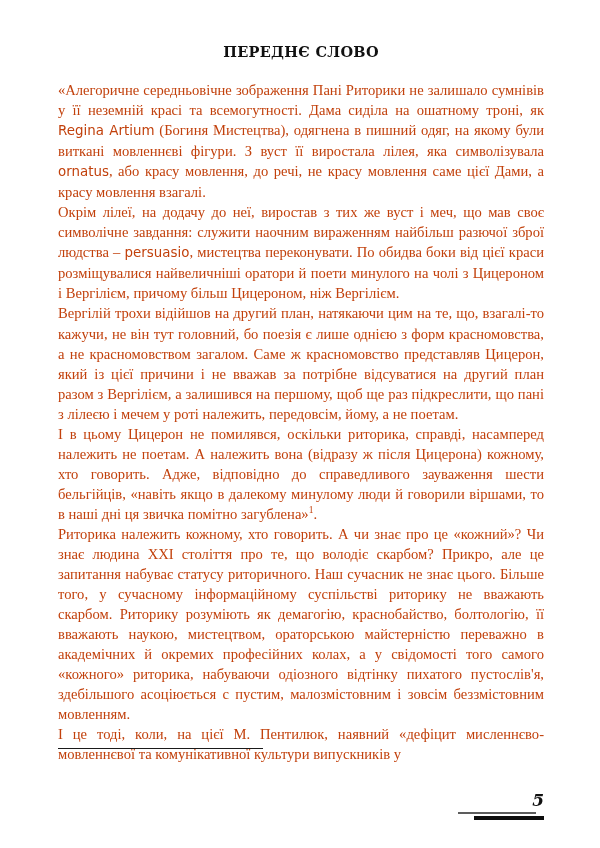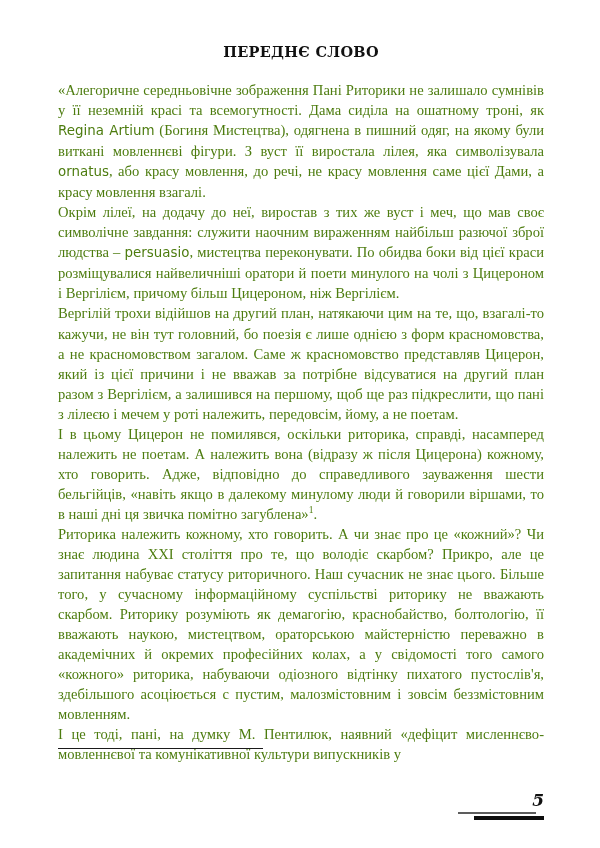--- a/index.html
+++ b/index.html
@@ -41,21 +41,21 @@
     line-height: 1.1;
     color: #111111;
     text-align: center;
   }
 
   .body-text {
     font-size: 14.6px;
     line-height: 20.05px;
     text-align: justify;
     text-justify: inter-word;
-    color: #4d7c0f;
+    color: #c2410c;
     -webkit-hyphens: none;
     hyphens: none;
   }
 
   .para {
     margin: 0;
     text-align: justify;
     text-indent: 0;
   }
 
@@ -140,21 +140,21 @@
   <div class="content">
 
     <h1 class="page-heading">ПЕРЕДНЄ СЛОВО</h1>
 
     <div class="body-text">
       <p class="para">«Алегоричне середньовічне зображення Пані Риторики не залишало сумнівів у її неземній красі та всемогутності. Дама сиділа на ошатному троні, як <span class="latin">Regina Artium</span> (Богиня Мистецтва), одягнена в пишний одяг, на якому були виткані мовленнєві фігури. З вуст її виростала лілея, яка символізувала <span class="latin">ornatus</span>, або красу мовлення, до речі, не красу мовлення саме цієї Дами, а красу мовлення взагалі.</p>
       <p class="para">Окрім лілеї, на додачу до неї, виростав з тих же вуст і меч, що мав своє символічне завдання: служити наочним вираженням найбільш разючої зброї людства – <span class="latin">persuasio</span>, мистецтва переконувати. По обидва боки від цієї краси розміщувалися найвеличніші оратори й поети минулого на чолі з Цицероном і Вергілієм, причому більш Цицероном, ніж Вергілієм.</p>
       <p class="para">Вергілій трохи відійшов на другий план, натякаючи цим на те, що, взагалі-то кажучи, не він тут головний, бо поезія є лише однією з форм красномовства, а не красномовством загалом. Саме ж красномовство представляв Цицерон, який із цієї причини і не вважав за потрібне відсуватися на другий план разом з Вергілієм, а залишився на першому, щоб ще раз підкреслити, що пані з лілеєю і мечем у роті належить, передовсім, йому, а не поетам.</p>
       <p class="para">І в цьому Цицерон не помилявся, оскільки риторика, справді, насамперед належить не поетам. А належить вона (відразу ж після Цицерона) кожному, хто говорить. Адже, відповідно до справедливого зауваження шести бельгійців, «навіть якщо в далекому минулому люди й говорили віршами, то в наші дні ця звичка помітно загублена»<sup class="fn-ref">1</sup>.</p>
       <p class="para">Риторика належить кожному, хто говорить. А чи знає про це «кожний»? Чи знає людина XXI століття про те, що володіє скарбом? Прикро, але це запитання набуває статусу риторичного. Наш сучасник не знає цього. Більше того, у сучасному інформаційному суспільстві риторику не вважають скарбом. Риторику розуміють як демагогію, краснобайство, болтологію, її вважають наукою, мистецтвом, ораторською майстерністю переважно в академічних й окремих професійних колах, а у свідомості того самого «кожного» риторика, набуваючи одіозного відтінку пихатого пустослів'я, здебільшого асоціюється с пустим, малозмістовним і зовсім беззмістовним мовленням.</p>
-      <p class="para">І це тоді, пані, на думку М. Пентилюк, наявний «дефіцит мисленнєво-мовленнєвої та комунікативної культури випускників у</p>
+      <p class="para">І це тоді, коли, на цієї М. Пентилюк, наявний «дефіцит мисленнєво-мовленнєвої та комунікативної культури випускників у</p>
     </div>
 
   </div>
 
   <div class="footnote-area">
     <div class="footnote-rule"></div>
   </div>
 
   <div class="page-number-block">
     <span class="page-number">5</span>

